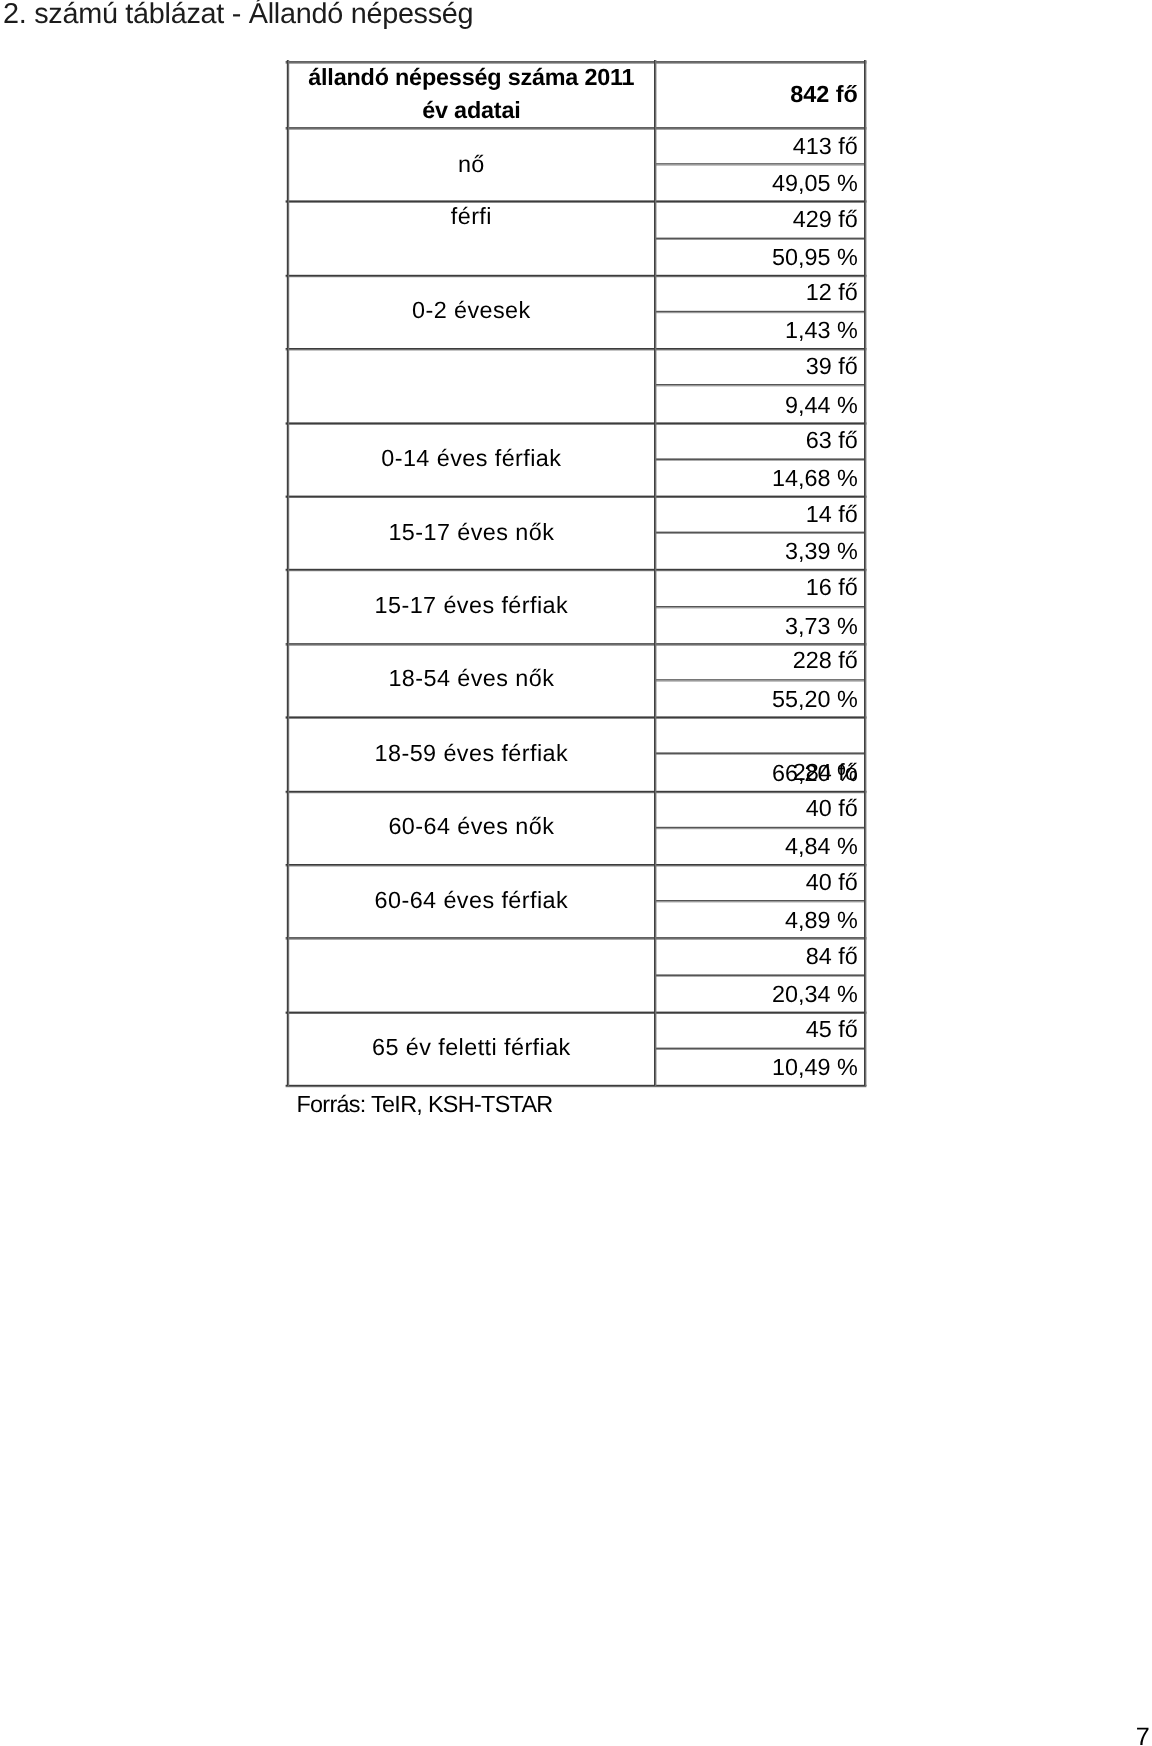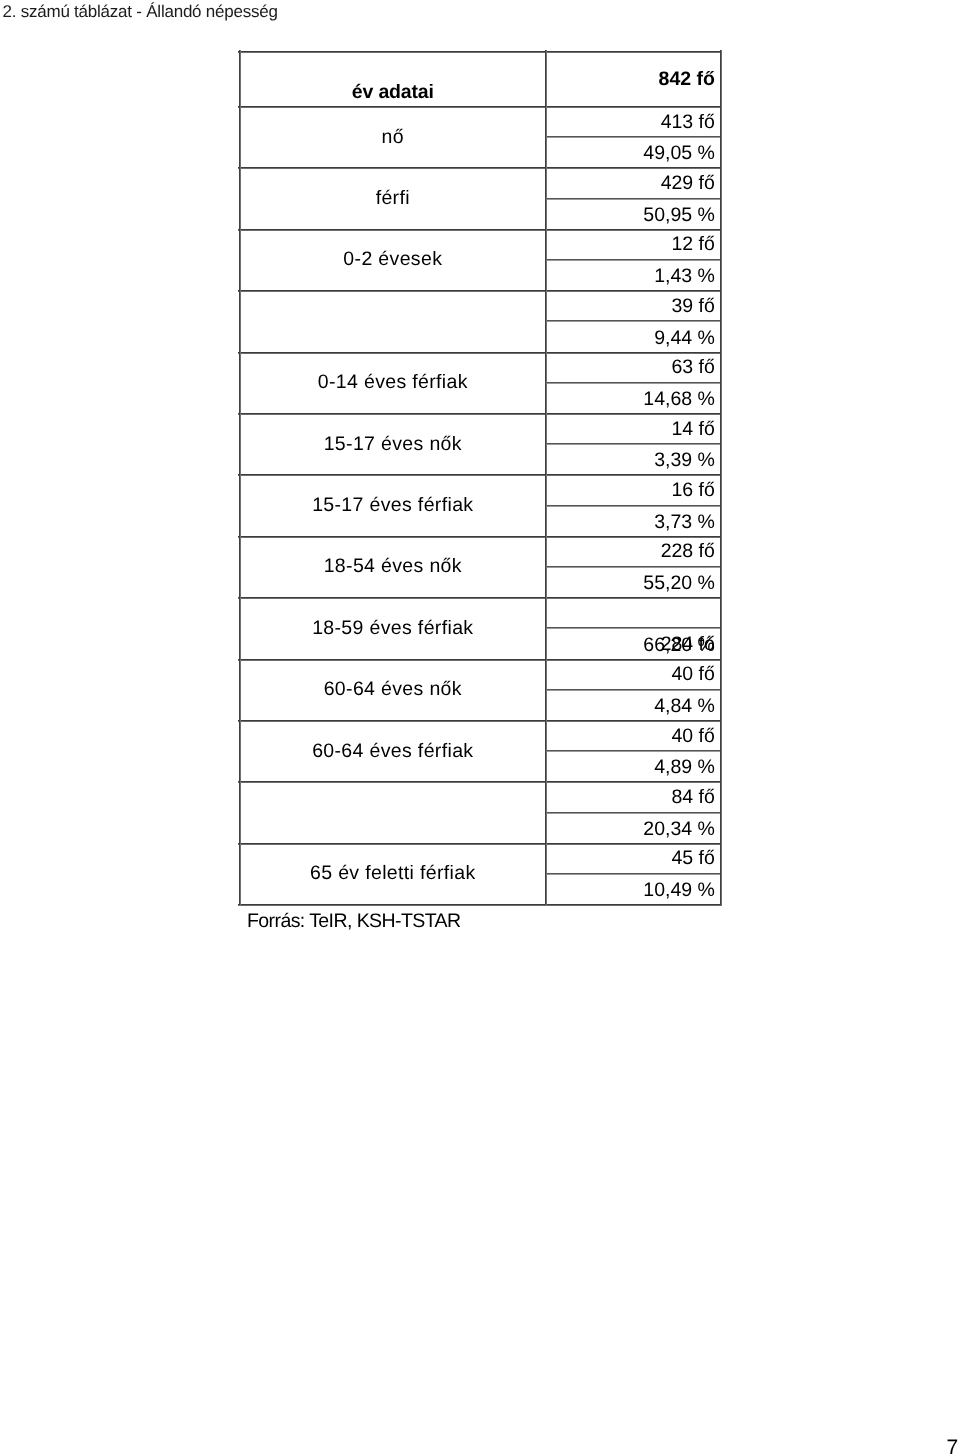--- a/index.html
+++ b/index.html
@@ -7,21 +7,21 @@
   body{
     width:960px;height:1455px;background:#ffffff;
     font-family:"Liberation Sans",sans-serif;color:#000000;
     overflow:hidden;position:relative;
     -webkit-font-smoothing:antialiased;text-rendering:geometricPrecision;
   }
   .page{position:absolute;left:0;top:0;width:960px;height:1455px;}
 
   .doc-title{
     position:absolute;left:2.5px;top:0.5px;
-    font-size:17px;line-height:22px;color:#1c1c1c;white-space:nowrap;letter-spacing:-0.23px;
+    font-size:24px;line-height:22px;color:#1c1c1c;white-space:nowrap;letter-spacing:-0.23px;
   }
 
   
   .tbl{position:absolute;left:239px;top:51px;width:482px;height:853px;}
   .tbl .vline{position:absolute;top:-1px;bottom:-1px;width:2px;z-index:3;background:linear-gradient(to right,#3f3f3f 0%,#3f3f3f 50%,#707070 50%,#707070 100%);}
   .tbl .vline.l{left:0;}
   .tbl .vline.m{left:306px;}
   .tbl .vline.r{left:481.0px;}
   .tbl .hline{position:absolute;left:-1px;width:484px;height:2px;z-index:2;background:linear-gradient(to bottom,#3c3c3c 0%,#3c3c3c 50%,#6e6e6e 50%,#6e6e6e 100%);}
   .tbl .hline.sub{left:306px;width:176px;height:2px;z-index:1;background:linear-gradient(to bottom,#555 0%,#555 50%,#9a9a9a 50%,#9a9a9a 100%);}
@@ -45,31 +45,31 @@
   <div class="doc-title">2. számú táblázat - Állandó népesség</div>
 
     <div class="tbl">
       <div class="vline l"></div>
       <div class="vline m"></div>
       <div class="vline r"></div>
 
       <div class="hline" style="top:0px"></div>
       <div class="hline" style="top:55px"></div>
 
-      <div class="cell label hdrlabel" style="top:0.6px;height:53.4px;line-height:27.2px;"><br><span>év adatai</span></div>
+      <div class="cell label hdrlabel" style="top:0.6px;height:53.4px;line-height:27.2px;"><span>állandó népesség száma 2011</span><br><span>év adatai</span></div>
       <div class="cell val hdrval" style="top:1.6px;height:53.4px;line-height:53.4px">842 fő</div>
 
       <div class="hline" style="top:116.40px"></div>
       <div class="hline sub" style="top:85.20px"></div>
       <div class="cell label" style="top:56.60px;height:59.80px;line-height:59.80px">nő</div>
       <div class="cell val" style="top:56.60px;height:29.10px;line-height:29.10px">413 fő</div>
       <div class="cell val" style="top:88.30px;height:28.10px;line-height:28.10px">49,05 %</div>
       <div class="hline" style="top:177.80px"></div>
       <div class="hline sub" style="top:146.60px"></div>
-      <div class="cell label" style="top:118.00px;height:53px;line-height:59.80px">férfi</div>
+      <div class="cell label" style="top:101px;height:53px;line-height:59.80px">férfi</div>
       <div class="cell val" style="top:118.00px;height:29.10px;line-height:29.10px">429 fő</div>
       <div class="cell val" style="top:149.70px;height:28.10px;line-height:28.10px">50,95 %</div>
       <div class="hline" style="top:239.20px"></div>
       <div class="hline sub" style="top:208.00px"></div>
       <div class="cell label" style="top:179.40px;height:59.80px;line-height:59.80px">0-2 évesek</div>
       <div class="cell val" style="top:179.40px;height:29.10px;line-height:29.10px">12 fő</div>
       <div class="cell val" style="top:211.10px;height:28.10px;line-height:28.10px">1,43 %</div>
       <div class="hline" style="top:300.60px"></div>
       <div class="hline sub" style="top:269.40px"></div>
       <div class="cell val" style="top:240.80px;height:29.10px;line-height:29.10px">39 fő</div>

